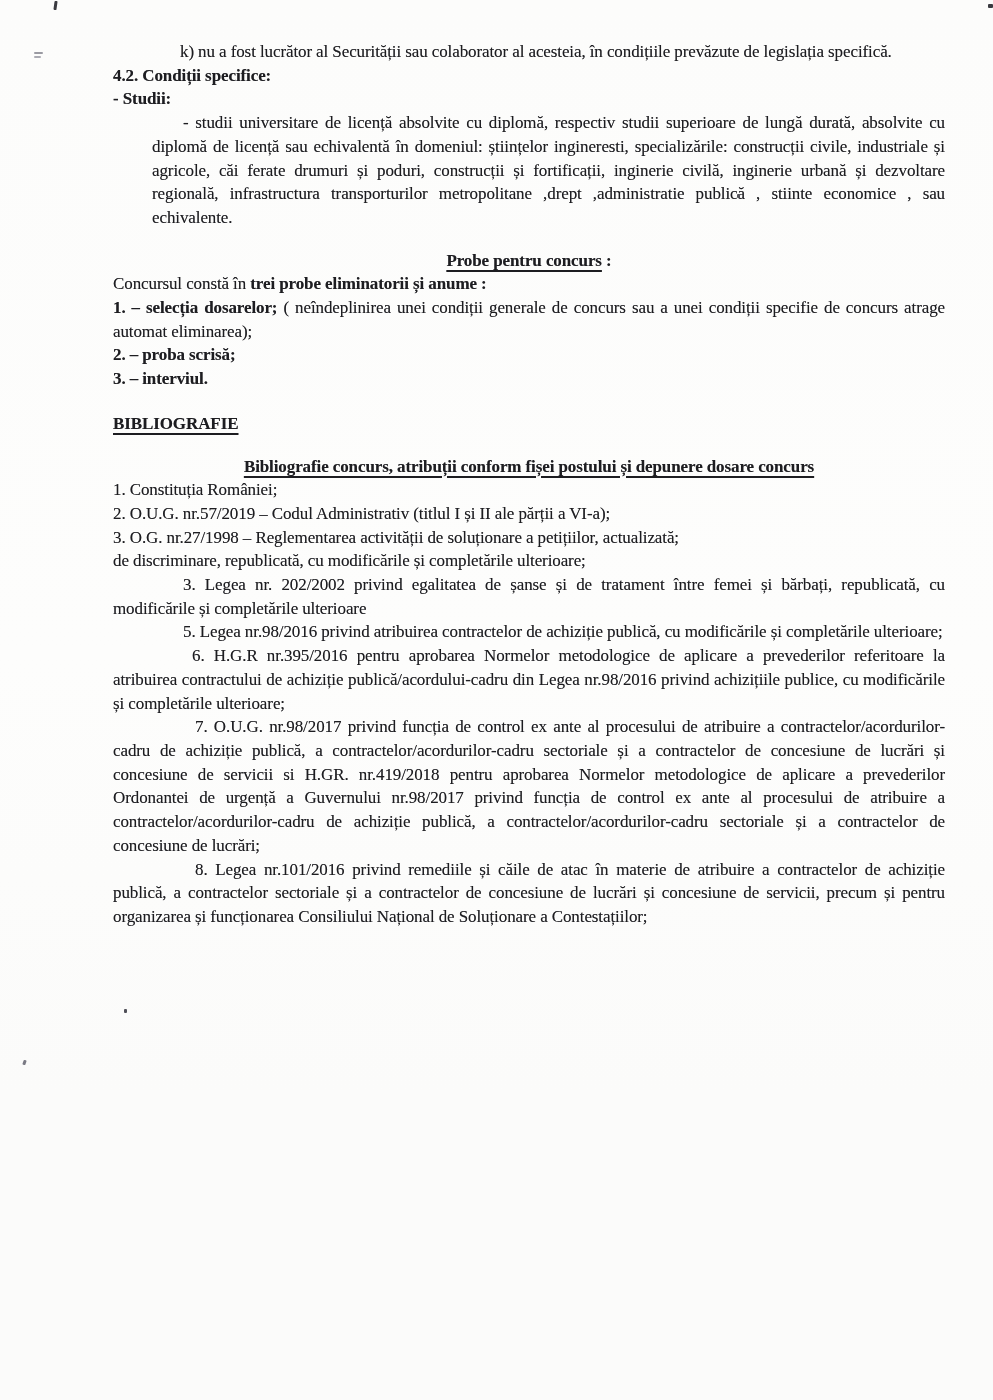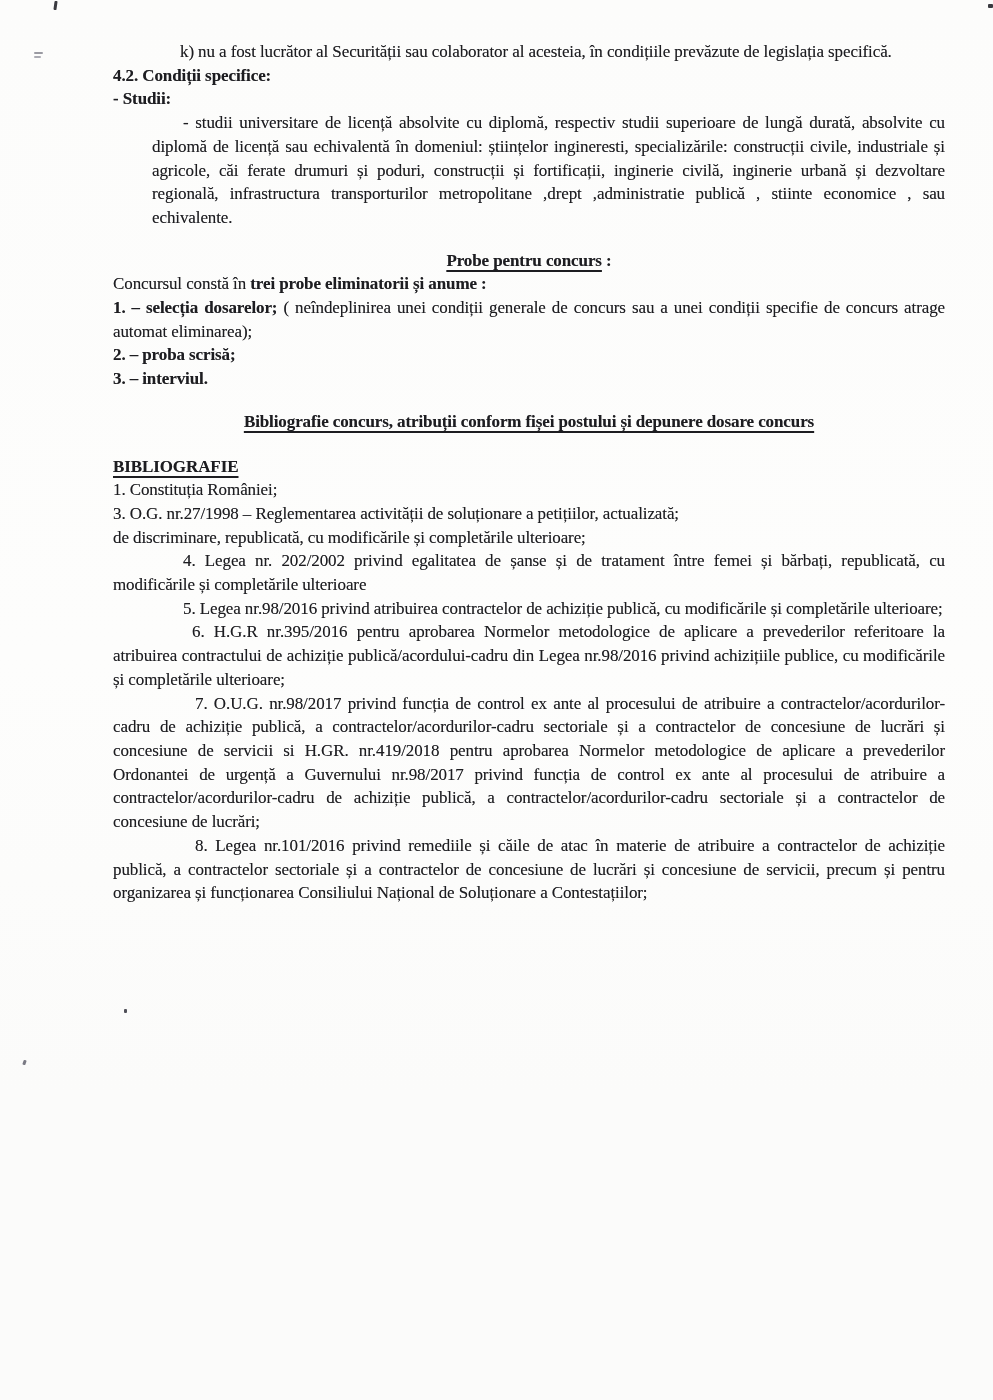--- a/index.html
+++ b/index.html
@@ -77,43 +77,46 @@
   </p>
 
   <p class="ml70 b">
     <span>2. – proba scrisă;</span>
   </p>
 
   <p class="ml70 b">
     <span>3. – interviul.</span>
   </p>
 
+  <p class="ml70 gap-xl">
+    <span class="b u">BIBLIOGRAFIE</span>
+  </p>
+
   <p class="ml70 gap-lg">
     <span class="b u">Bibliografie concurs, atribuții conform fișei postului și depunere dosare concurs</span>
-  </p>
-
-  <p class="ml70 gap-xl">
-    <span class="b u">BIBLIOGRAFIE</span>
   </p>
 
   <p class="ml70">
     <span>1. Constituția României;</span>
   </p>
 
+  <p class="ml70">
+    <span>2. O.U.G. nr.57/2019 – Codul Administrativ (titlul I și II ale părții a VI-a);</span>
+  </p>
 
   <p class="ml70">
     <span>3. O.G. nr.27/1998 – Reglementarea activității de soluționare a petițiilor, actualizată;</span>
   </p>
 
   <p class="ml70">
     <span>de discriminare, republicată, cu modificările și completările ulterioare;</span>
   </p>
 
   <p class="just hang4">
-    <span>4. Legea nr. 202/2002 privind egalitatea de șanse și de tratament între femei și bărbați, republicată, cu modificările și completările ulterioare</span>
+    <span>3. Legea nr. 202/2002 privind egalitatea de șanse și de tratament între femei și bărbați, republicată, cu modificările și completările ulterioare</span>
   </p>
 
   <p class="just hang4">
     <span>5. Legea nr.98/2016 privind atribuirea contractelor de achiziție publică, cu modificările și completările ulterioare;</span>
   </p>
 
   <p class="just hang6">
     <span>6. H.G.R nr.395/2016 pentru aprobarea Normelor metodologice de aplicare a prevederilor referitoare la atribuirea contractului de achiziție publică/acordului-cadru din Legea nr.98/2016 privind achizițiile publice, cu modificările și completările ulterioare;</span>
   </p>
 

